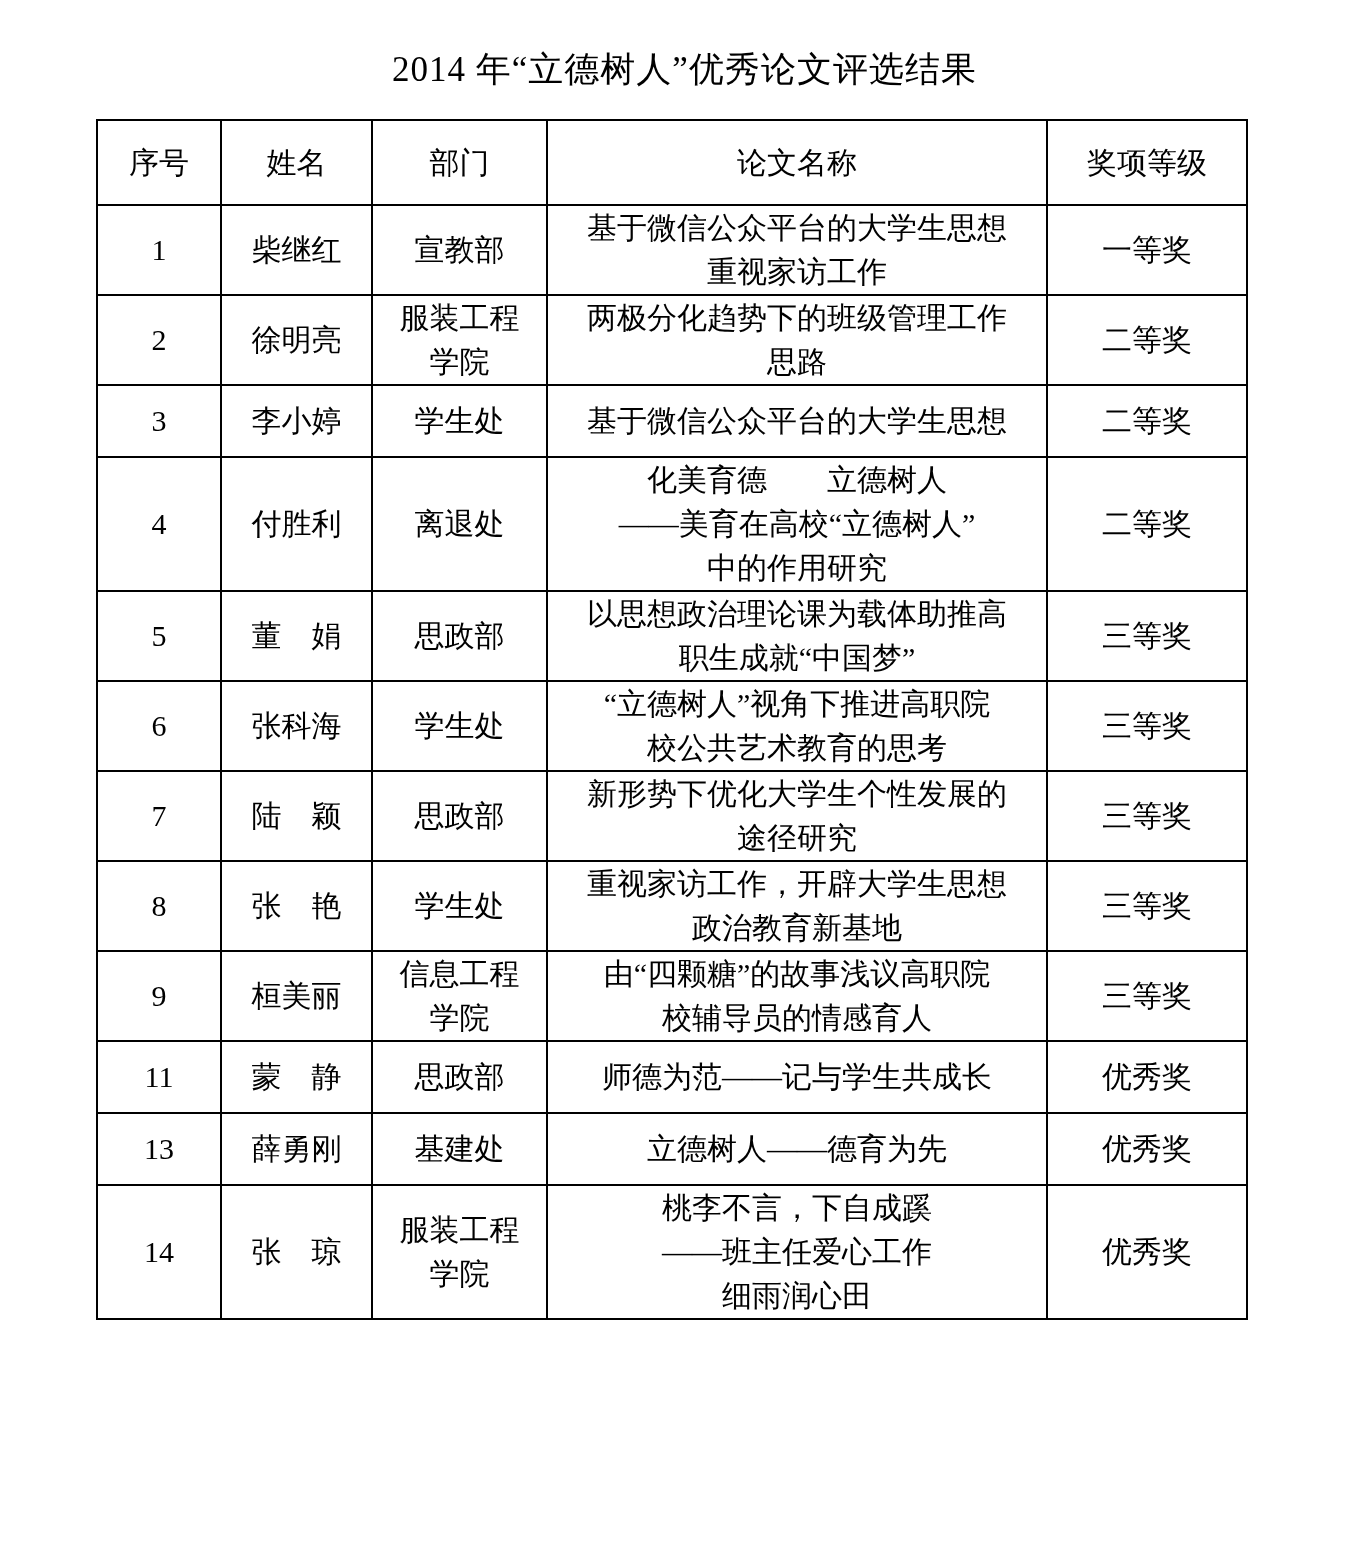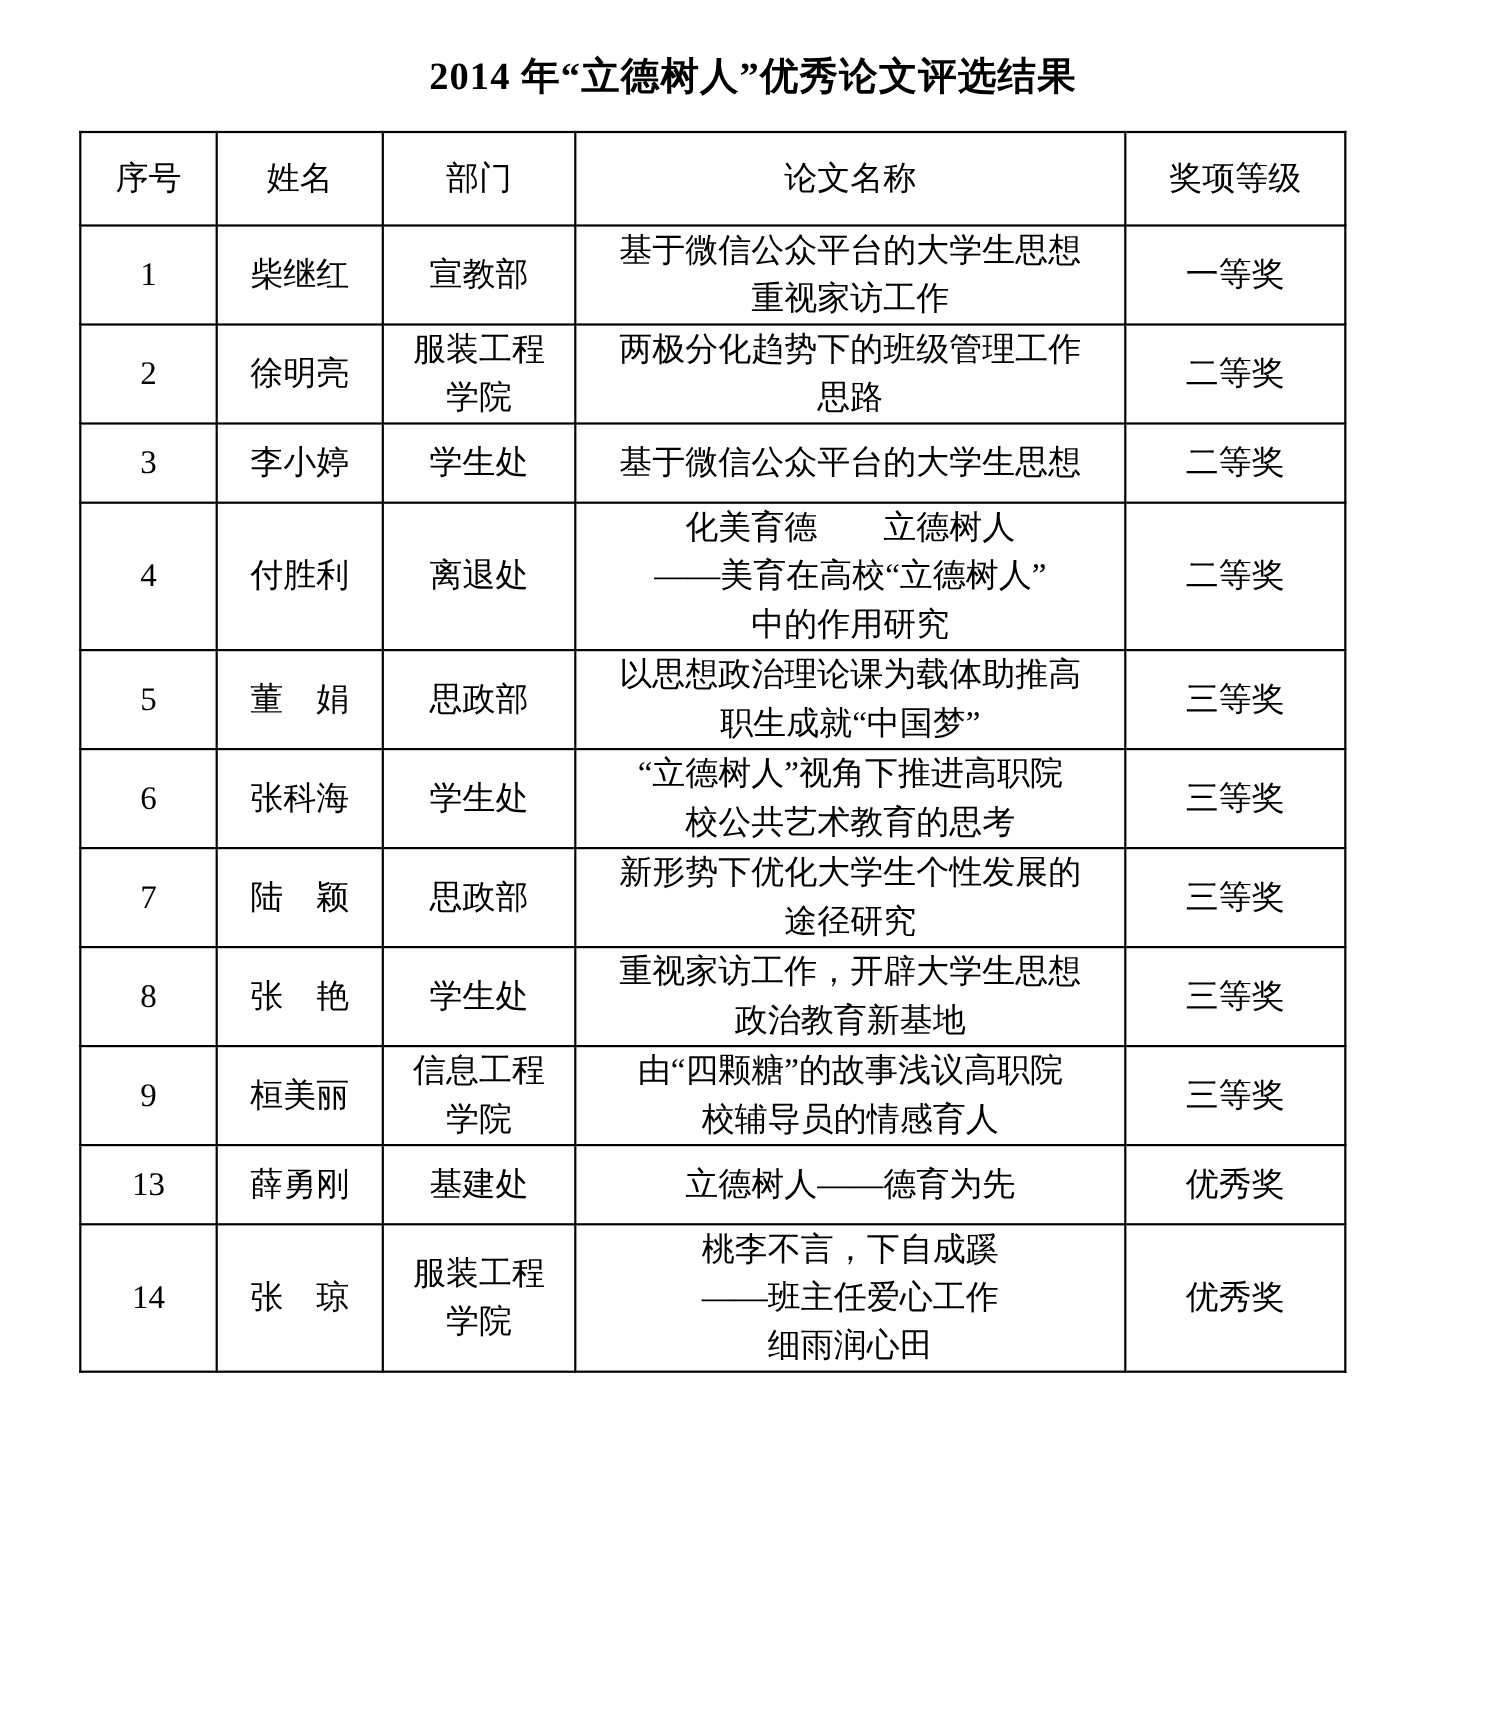--- a/index.html
+++ b/index.html
@@ -15,27 +15,27 @@
     height: 1561px;
     background: #ffffff;
     overflow: hidden;
   }
   .doc-title {
     margin: 0;
     padding-top: 46px;
     padding-bottom: 26px;
     text-align: center;
     font-size: 35px;
-    font-weight: bold;
+    font-weight: normal;
     letter-spacing: 1px;
     white-space: pre;
     padding-left: 12px;
   }
   table.results {
-    margin-left: 72px;
+    margin-left: 96px;
     width: 1150px;
     border-collapse: collapse;
     table-layout: fixed;
   }
   table.results th,
   table.results td {
     border: 2px solid #000000;
     text-align: center;
     vertical-align: middle;
     font-size: 30px;
@@ -146,20 +146,27 @@
         <tr>
           <td>9</td>
           <td>桓美丽</td>
           <td>信息工程
 学院</td>
           <td>由“四颗糖”的故事浅议高职院
 校辅导员的情感育人</td>
           <td>三等奖</td>
         </tr>
         <tr>
+          <td>11</td>
+          <td>蒙　静</td>
+          <td>思政部</td>
+          <td>师德为范——记与学生共成长</td>
+          <td>优秀奖</td>
+        </tr>
+        <tr>
           <td>13</td>
           <td>薛勇刚</td>
           <td>基建处</td>
           <td>立德树人——德育为先</td>
           <td>优秀奖</td>
         </tr>
         <tr>
           <td>14</td>
           <td>张　琼</td>
           <td>服装工程

